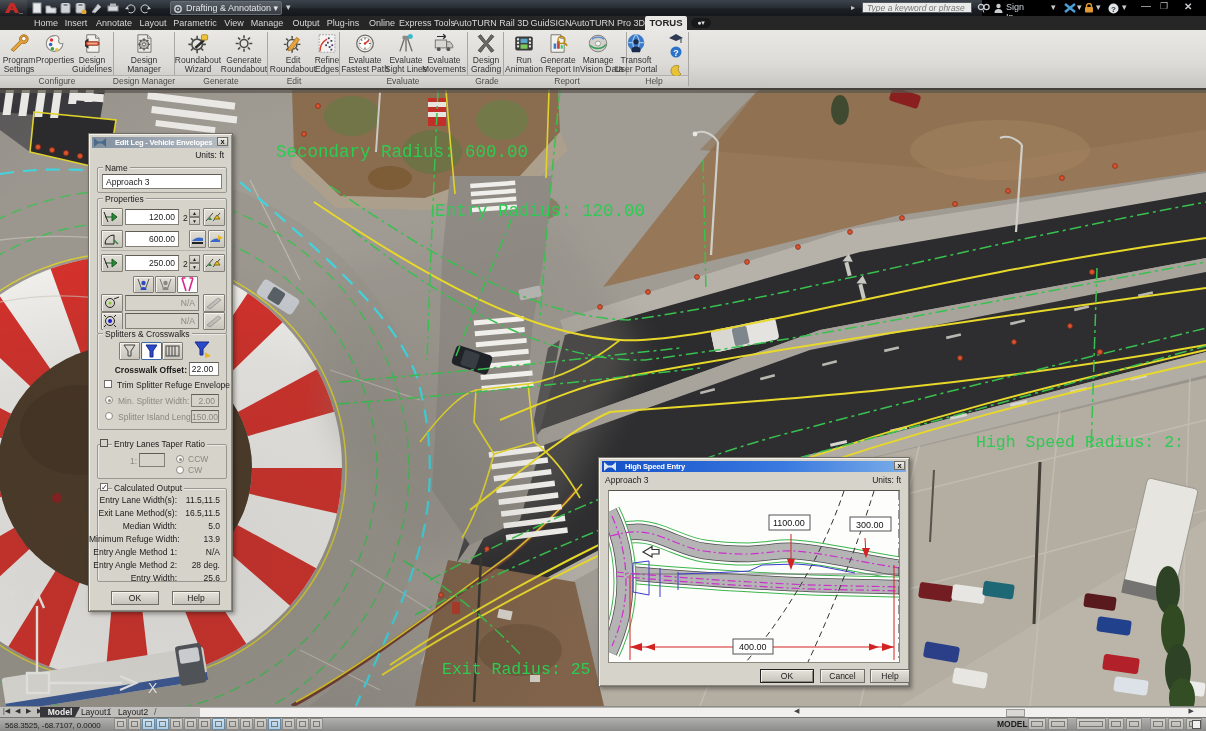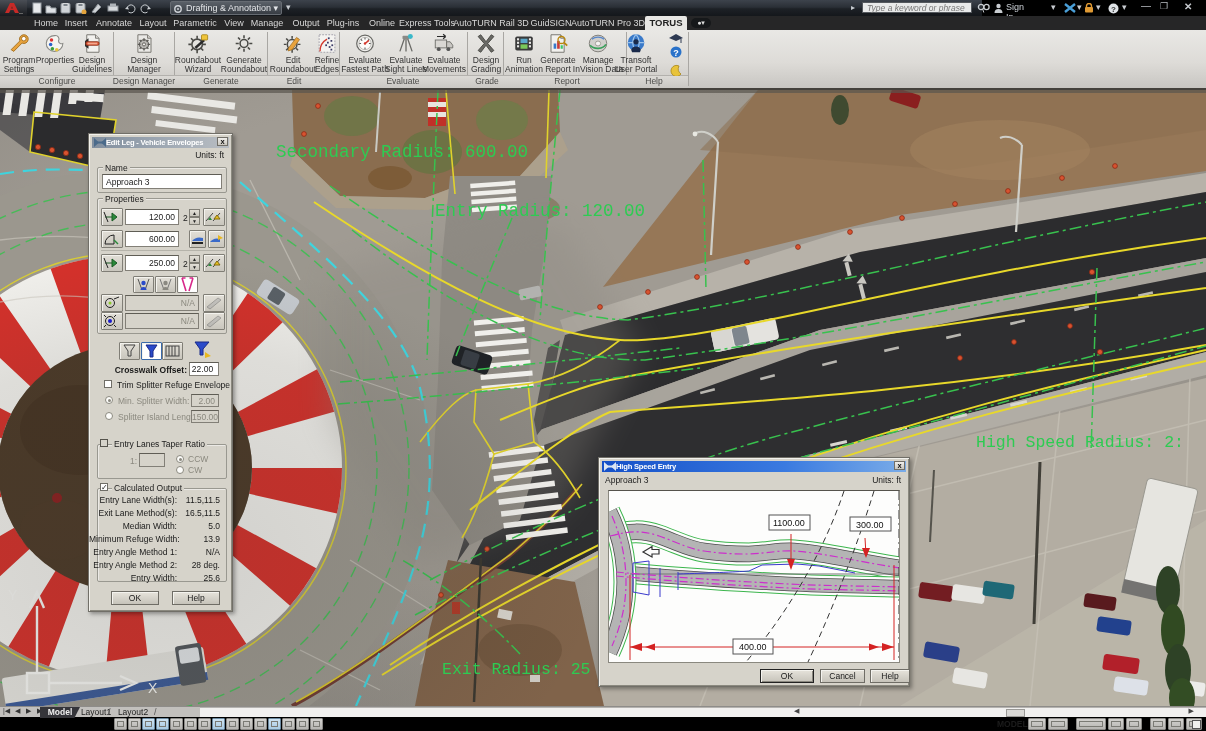--- a/index.html
+++ b/index.html
@@ -597,21 +597,21 @@
 <text x="276" y="67">Secondary Radius: 600.00</text>
 <text x="435" y="126">Entry Radius: 120.00</text>
 <text x="976" y="357" font-size="16.5px">High Speed Radius: 2:</text>
 <text x="442" y="584" font-size="16.5px">Exit Radius: 25</text>
 </g>
 <rect x="0" y="0" width="1206" height="3" fill="#5a564f" opacity="0.7"></rect>
 </svg>
 </div>
 <style>
 .dlg{position:absolute;background:#d6d3ca;border:1px solid #716f68;box-shadow:inset 1px 1px 0 #f2f1ec,inset -1px -1px 0 #8b897f,2px 2px 4px rgba(0,0,0,0.35);font-size:8.5px;color:#1a1a1a}
-.dtitle{position:absolute;left:3px;top:3px;right:3px;height:11px;color:#fff;font-weight:bold;font-size:7.6px;line-height:11px;padding-left:14px;letter-spacing:-0.2px;white-space:nowrap}
+.dtitle{position:absolute;left:3px;top:3px;right:3px;height:11px;color:#fff;font-weight:bold;font-size:7.6px;line-height:11px;padding-left:23px;letter-spacing:-0.2px;white-space:nowrap}
 .dclose{position:absolute;top:1px;width:11px;height:9px;background:linear-gradient(180deg,#f0efec,#c9c6bd);border:1px solid #716f68;font-size:7.5px;line-height:8px;text-align:center;color:#111;font-weight:bold}
 .grp{position:absolute;border:1px solid #999890;border-radius:2px;box-shadow:inset 1px 1px 0 rgba(255,255,255,.5)}
 .leg{position:absolute;top:-5px;left:5px;background:#d6d3ca;padding:0 2px;font-size:8.5px;white-space:nowrap}
 .tb{position:absolute;background:#fff;border:1px solid #827f77;border-top-color:#5f5d55;font-size:8.5px;text-align:right;padding-right:3px}
 .tb.gray{background:#d6d3ca;color:#8b897f}
 .ibtn{position:absolute;background:linear-gradient(180deg,#e2dfd7,#c9c6bd);border:1px solid #807e76;box-shadow:inset 1px 1px 0 #f4f3ee;border-radius:1px}
 .pbtn{position:absolute;background:linear-gradient(180deg,#e6e3db,#c6c3ba);border:1px solid #6f6d66;box-shadow:inset 1px 1px 0 #f4f3ee;text-align:center;font-size:8.5px}
 .cb{position:absolute;width:8px;height:8px;background:#fff;border:1px solid #6f6d66;font-size:8px;line-height:7px;text-align:center}
 .rd{position:absolute;width:8px;height:8px;background:#fdfdfb;border:1px solid #8b897f;border-radius:50%}
 .lbl{position:absolute;white-space:nowrap}
@@ -703,20 +703,23 @@
         </svg></div>
 <div class="ibtn" style="left:12px;top:178px;width:22px;height:18px"><svg width="20" height="16">
           <circle cx="8" cy="8" r="4.5" fill="none" stroke="#222"></circle>
           <circle cx="8" cy="8" r="2" fill="#1a1acc"></circle>
           <path d="M4 4 l-2 -2 M12 4 l2 -2 M4 12 l-2 2 M12 12 l2 2" stroke="#222"></path>
         </svg></div>
 <div class="tb gray" style="left:36px;top:179px;width:74px;height:16px;line-height:15px">N/A</div>
 <div class="ibtn" style="left:114px;top:178px;width:22px;height:18px"><svg width="20" height="16" opacity="0.5">
           <path d="M3 12 L14 3 l3 2 -11 9z" fill="#aaa" stroke="#666"></path>
         </svg></div>
+<div class="grp" style="left:8px;top:199px;width:130px;height:97px">
+        <div class="leg">Splitters &amp; Crosswalks</div>
+      </div>
 <div class="ibtn" style="left:30px;top:208px;width:21px;height:18px"><svg width="19" height="16">
           <path d="M4 2 L15 2 L11 8 L11 13 L8 13 L8 8 Z" fill="none" stroke="#444"></path>
         </svg></div>
 <div class="ibtn" style="left:52px;top:208px;width:21px;height:18px;background:#fff;border-color:#3a6aaa"><svg width="19" height="16">
           <path d="M4 2 L15 2 L11 8 L11 14 L8 14 L8 8 Z" fill="#2a4ac9" stroke="#1a2a88"></path>
         </svg></div>
 <div class="ibtn" style="left:73px;top:208px;width:21px;height:18px"><svg width="19" height="16">
           <rect x="3" y="3" width="13" height="10" fill="none" stroke="#444"></rect>
           <path d="M6 3 v10 M9 3 v10 M12 3 v10" stroke="#444"></path>
         </svg></div>
@@ -856,20 +859,23 @@
 <div style="position:absolute;left:77px;top:0;width:38px;height:11px;color:#222;font-size:8.5px;text-align:center;line-height:11px">Layout1</div>
 <span style="position:absolute;left:108px;top:0;font-size:9px;color:#555">/</span>
 <div style="position:absolute;left:114px;top:0;width:38px;height:11px;color:#222;font-size:8.5px;text-align:center;line-height:11px">Layout2</div>
 <span style="position:absolute;left:154px;top:0;font-size:9px;color:#555">/</span>
 </div>
 <div id="scrollstrip">
 <span style="position:absolute;left:594px;top:-1px;font-size:7px;color:#444">◀</span>
 <div style="position:absolute;left:806px;top:1px;width:19px;height:8px;background:#d9d8d5;border:1px solid #9a9996"></div>
 <span style="position:absolute;right:12px;top:-1px;font-size:7px;color:#444">▶</span>
 </div>
+<div id="statusbar">
+<span style="position:absolute;left:5px;top:3px;font-size:8px;letter-spacing:-0.1px;color:#1c1c1c">568.3525, -68.7107, 0.0000</span>
+</div>
 <div class="sbtn" style="left:114px">
       <div style="margin:2px auto;width:7px;height:6px;border:1px solid #7a7a74"></div>
     </div>
     <div class="sbtn" style="left:128px">
       <div style="margin:2px auto;width:7px;height:6px;border:1px solid #7a7a74"></div>
     </div>
     <div class="sbtn on" style="left:142px">
       <div style="margin:2px auto;width:7px;height:6px;border:1px solid #7a7a74"></div>
     </div>
     <div class="sbtn on" style="left:156px">

